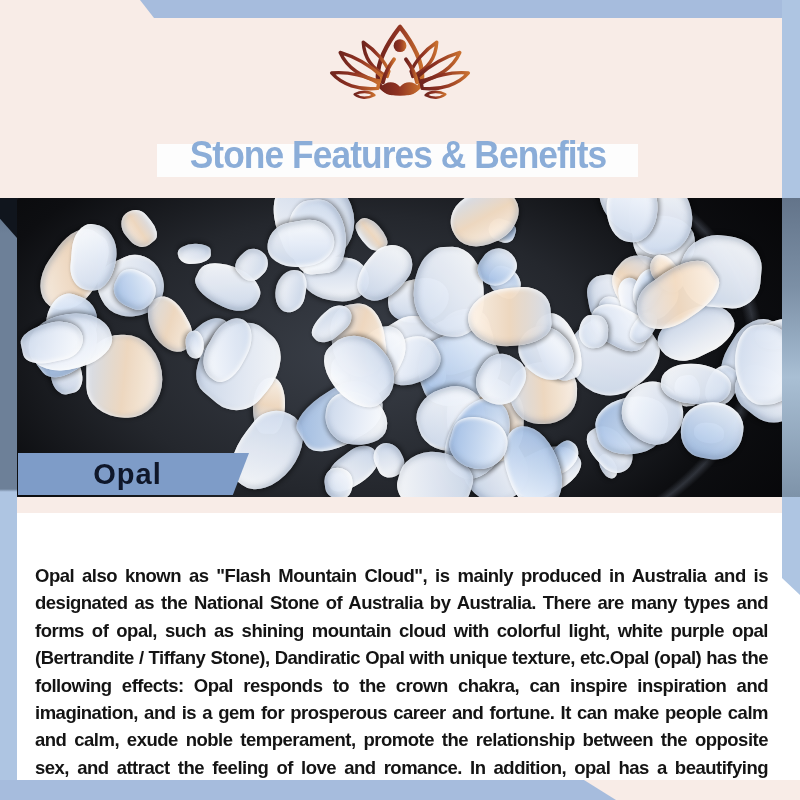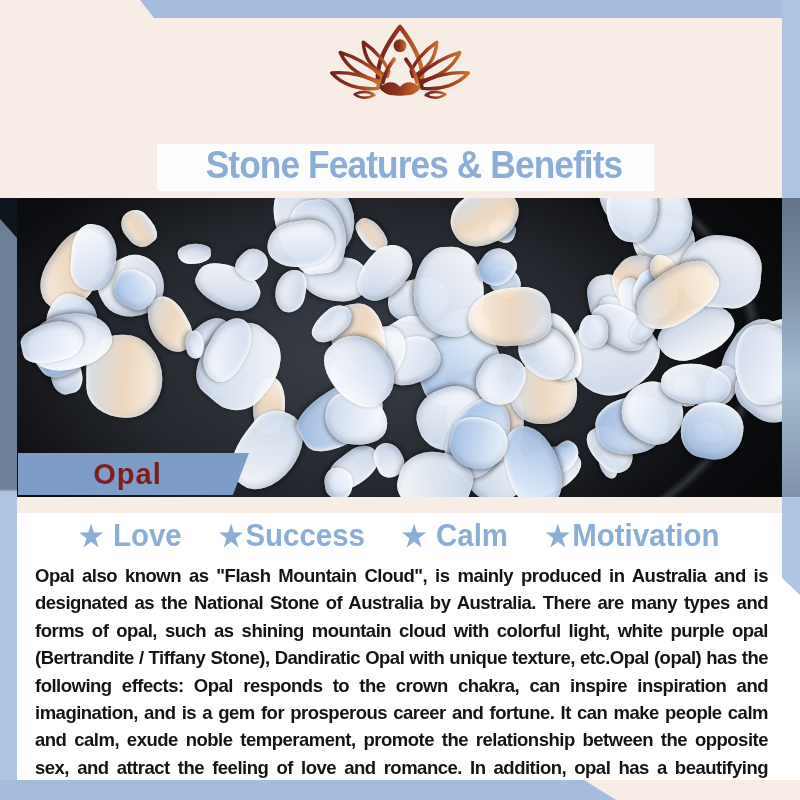--- a/index.html
+++ b/index.html
@@ -22,37 +22,37 @@
   .bottom-band-blue{position:absolute;left:0;top:0;width:800px;height:20px;background:var(--frame_blue,#a6bcdd);
             clip-path:polygon(0 0,584px 0,616px 20px,0 20px);}
 
   
   .logo-area{position:absolute;left:0;top:20px;width:800px;text-align:center;}
   .logo-svg{display:block;margin:0 auto;width:210px;height:94px;}
   .brand-name{margin-top:3px;font-family:"Liberation Serif",serif;font-size:21px;letter-spacing:6px;
             color:#3e342e;font-weight:500;}
 
   
-  .banner{position:absolute;left:157px;top:144px;width:481px;height:47px;background:var(--banner_bg,#fdfdfd);
-            display:flex;align-items:flex-start;justify-content:center;padding-left:16px;}
+  .banner{position:absolute;left:157px;top:144px;width:481px;height:33px;background:var(--banner_bg,#fdfdfd);
+            display:flex;align-items:flex-end;justify-content:center;}
   .banner-title{font-size:38px;font-weight:700;color:var(--title_blue,#8badd8);letter-spacing:-1px;
             transform:scaleX(.93);white-space:nowrap;}
 
   
   .photo{position:absolute;left:17px;top:198px;width:765px;height:299px;overflow:hidden;
       background:
         radial-gradient(ellipse 430px 250px at 42% 50%, rgba(0,0,0,0) 95%, rgba(150,162,184,.25) 97%, rgba(0,0,0,0) 99%),
         radial-gradient(ellipse 540px 310px at 44% 52%, #3a3f48 0%, #24272d 45%, #0d0e11 72%, #050507 100%),
         #000;}
   .stone{position:absolute;}
 
   
   .ribbon{position:absolute;left:18px;top:453px;width:231px;height:42px;background:var(--ribbon_blue,#7e9cc8);
             clip-path:polygon(0 0,100% 0,93% 100%,0 100%);display:flex;align-items:center;justify-content:center;}
-  .ribbon-label{color:#7f1d1d;font-size:29px;font-weight:700;letter-spacing:1px;padding-right:12px;}
+  .ribbon-label{color:#0f172a;font-size:29px;font-weight:700;letter-spacing:1px;padding-right:12px;}
 
   
   .benefits{position:absolute;left:0;top:518px;width:800px;text-align:center;color:var(--title_blue,#8badd8);
             font-weight:700;font-size:31px;white-space:nowrap;}
   .benefit{display:inline-block;margin:0 11px;transform:scaleX(.95);}
   .benefit .star-glyph{font-size:29px;}
   .benefit .label{margin-left:10px;}
   .benefit:nth-of-type(2) .label,.benefit:nth-of-type(4) .label{margin-left:2px;}
 
   
@@ -201,34 +201,20 @@
       </div>
   </div>
   <div class="left-strip"></div>
   <div class="corner-fold"></div>
   <div class="right-strip-shadow"></div>
 
   <div class="ribbon">
     <div class="ribbon-label">Opal</div>
   </div>
 
-  <div class="benefits">
-    <span class="benefit">
-      <span class="star-glyph">★</span><span class="label">Love</span>
-    </span>
-    <span class="benefit">
-      <span class="star-glyph">★</span><span class="label">Success</span>
-    </span>
-    <span class="benefit">
-      <span class="star-glyph">★</span><span class="label">Calm</span>
-    </span>
-    <span class="benefit">
-      <span class="star-glyph">★</span><span class="label">Motivation</span>
-    </span>
-  </div>
 
   <div class="description">Opal also known as "Flash Mountain Cloud", is mainly produced in Australia and is designated as the National Stone of Australia by Australia. There are many types and forms of opal, such as shining mountain cloud with colorful light, white purple opal (Bertrandite / Tiffany Stone), Dandiratic Opal with unique texture, etc.Opal (opal) has the following effects: Opal responds to the crown chakra, can inspire inspiration and imagination, and is a gem for prosperous career and fortune. It can make people calm and calm, exude noble temperament, promote the relationship between the opposite sex, and attract the feeling of love and romance. In addition, opal has a beautifying effect.</div>
 
   <div class="bottom-band">
     <div class="bottom-band-blue"></div>
   </div>
 
 </div>
 
 </body></html>

